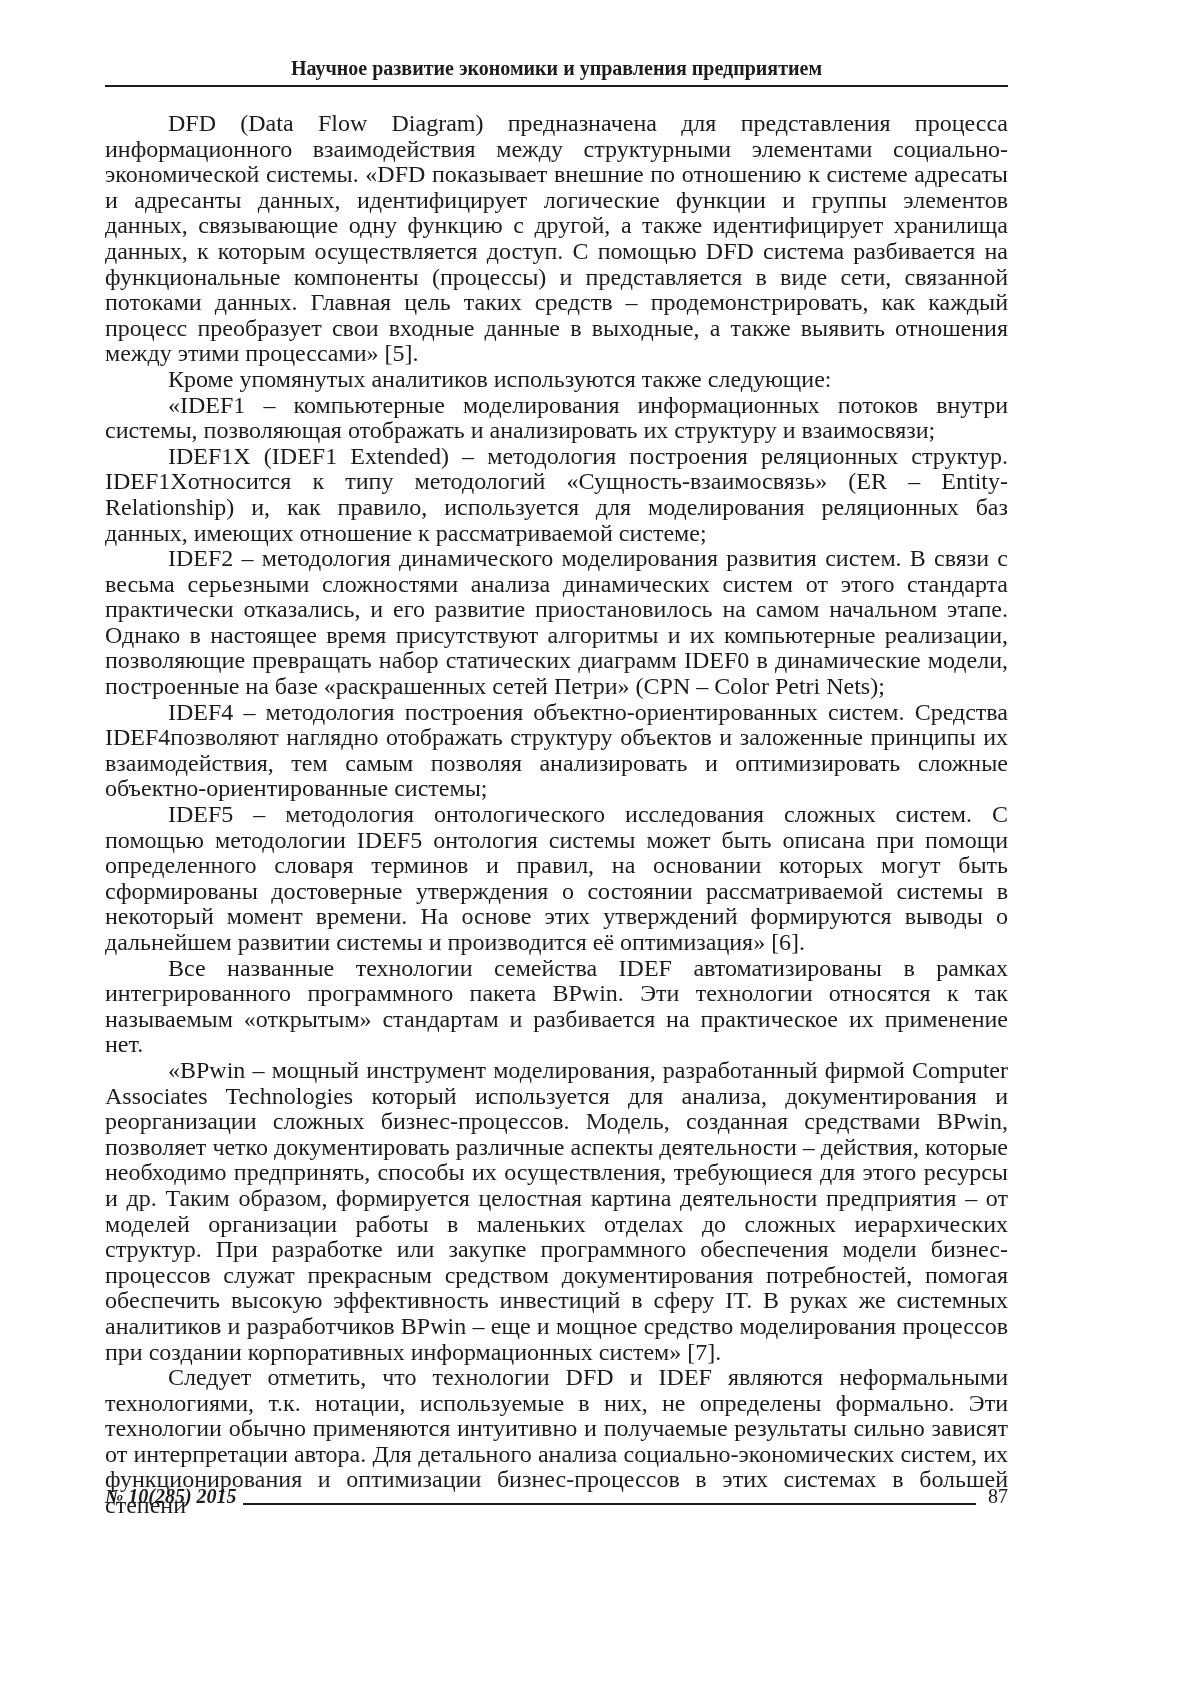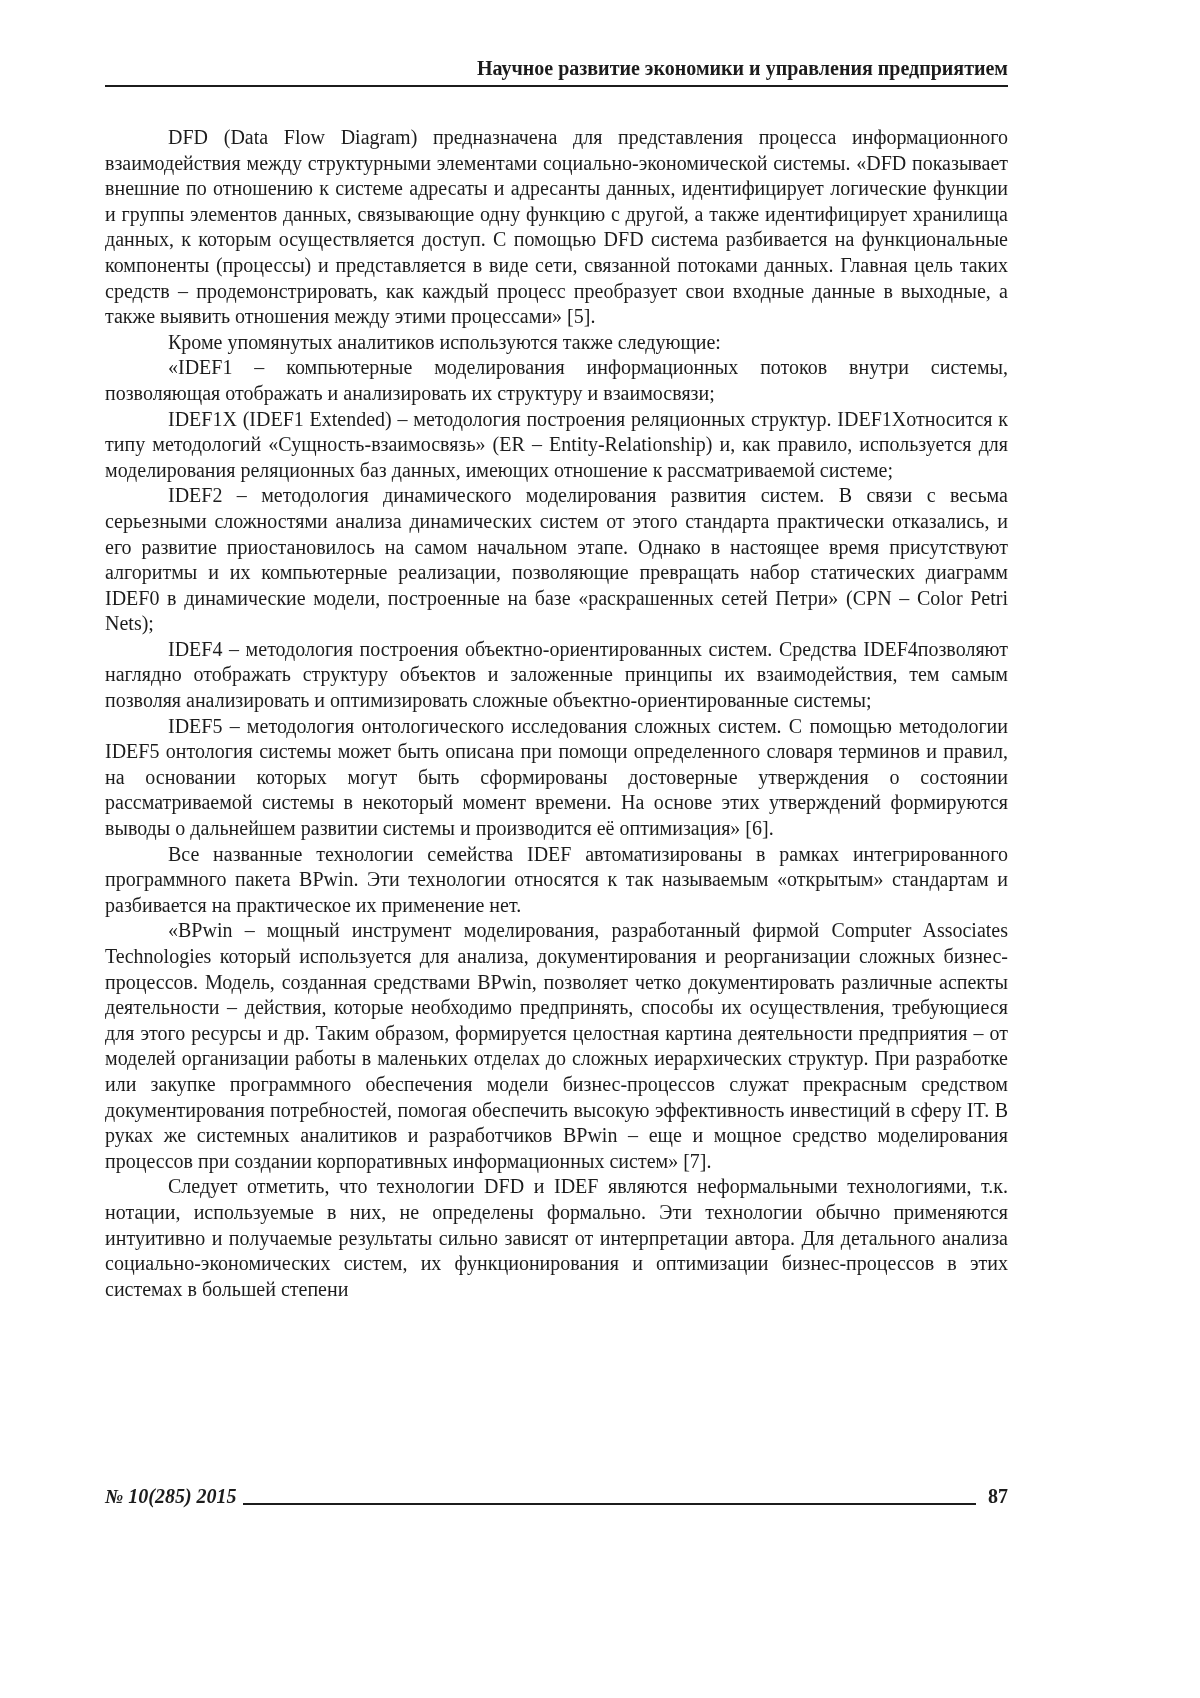--- a/index.html
+++ b/index.html
@@ -12,30 +12,30 @@
     position: relative;
     overflow: hidden;
   }
   .page {
     position: relative;
     width: 1200px;
     height: 1698px;
     padding: 56px 192px 0 105px;
   }
   .page-header {
-    text-align: right;
+    text-align: center;
     font-weight: bold;
     font-size: 20px;
     line-height: 24px;
     border-bottom: 2px solid #1c1c1c;
     padding-bottom: 5px;
   }
   .article-body {
-    margin-top: 38px;
-    font-size: 20px;
+    margin-top: 24px;
+    font-size: 24px;
     line-height: 25.6px;
     text-align: justify;
     text-justify: inter-word;
   }
   .article-body p {
     margin: 0;
     text-indent: 63px;
   }
   .page-footer {
     position: absolute;
@@ -52,21 +52,21 @@
     font-style: italic;
     white-space: nowrap;
   }
   .footer-rule {
     flex: 1 1 auto;
     border-bottom: 2.5px solid #1c1c1c;
     margin: 0 12px 3px 6px;
     height: 1px;
   }
   .page-number {
-    font-weight: bold;
+    font-weight: normal;
     white-space: nowrap;
   }
 </style>
 </head>
 <body>
 
 <div class="page">
 
   <header class="page-header">
     <span>Научное развитие экономики и управления предприятием</span>

